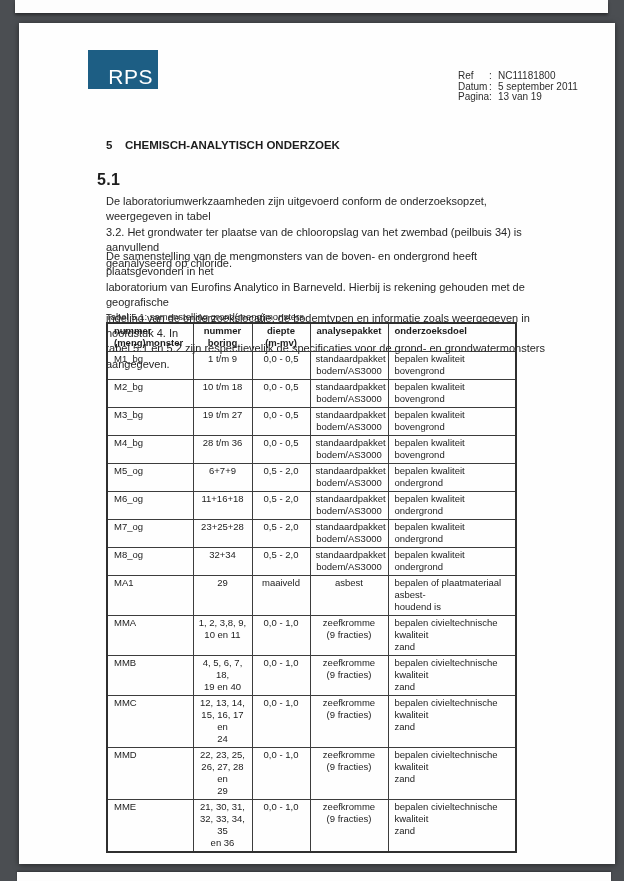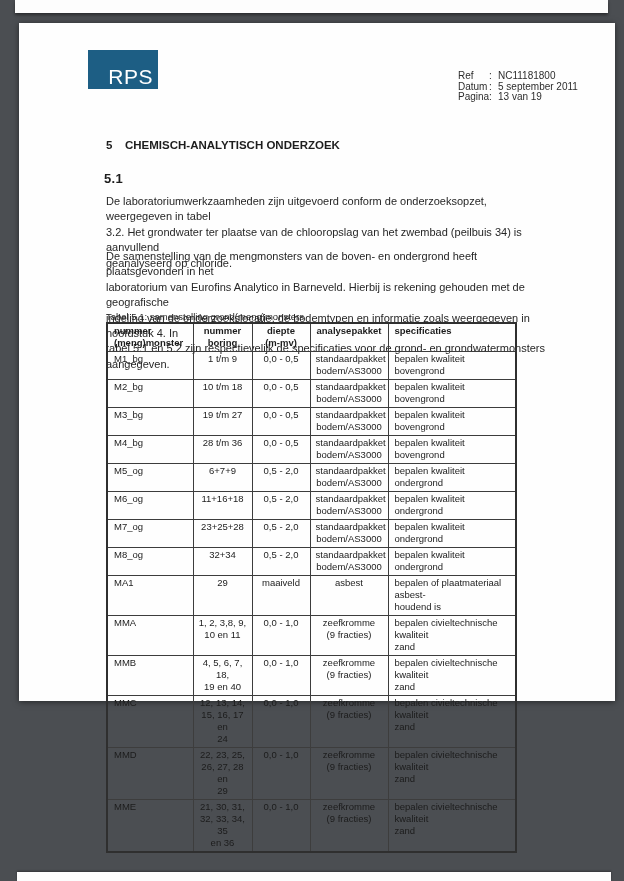--- a/index.html
+++ b/index.html
@@ -16,21 +16,21 @@
     position: absolute; left: 15px; top: 0; width: 593px; height: 13px;
     background: #fdfdfd;
     box-shadow: 0 2px 3px rgba(0,0,0,0.45);
   }
   .page-strip-next {
     position: absolute; left: 17px; top: 872px; width: 594px; height: 9px;
     background: #fdfdfd;
     box-shadow: 0 -1px 2px rgba(0,0,0,0.35);
   }
   .page {
-    position: absolute; left: 19px; top: 23px; width: 596px; height: 678px;
+    position: absolute; left: 19px; top: 23px; width: 596px; height: 841px;
     background: #fefefe;
     box-shadow: 0 1px 6px rgba(0,0,0,0.5);
   }
   .logo {
     position: absolute; left: 69px; top: 27px; width: 70px; height: 39px;
     display: flex; align-items: flex-end; justify-content: flex-end;
     padding: 0 5px 1px 0;
   }
   .logo-text {
     color: #ffffff;
@@ -46,22 +46,22 @@
   .meta-row { display: flex; }
   .meta-label { width: 31px; }
   .meta-sep { width: 9px; }
   .heading1 {
     position: absolute; left: 87px; top: 116px;
     font-size: 11.5px; font-weight: bold; color: #1d1d1d;
     display: flex;
   }
   .heading1 .sec-num { width: 19px; }
   .heading2 {
-    position: absolute; left: 85px; top: 148px;
-    font-size: 13px; font-weight: bold; color: #1d1d1d;
+    position: absolute; left: 78px; top: 148px;
+    font-size: 16px; font-weight: bold; color: #1d1d1d;
     display: flex;
     letter-spacing: 0.3px;
   }
   .heading2 .sec-num { width: 30px; }
   .para {
     position: absolute; left: 87px; width: 442px;
     margin: 0;
     font-size: 11px; line-height: 15.4px; color: #262626;
     white-space: pre-line;
   }
@@ -154,21 +154,21 @@
     </colgroup>
     <thead>
       <tr>
           <th class="c0">nummer
 (meng)monster</th>
           <th class="c1">nummer
 boring</th>
           <th class="c2">diepte
 (m-mv)</th>
           <th class="c3">analysepakket</th>
-          <th class="c4">specificaties</th>
+          <th class="c4">onderzoeksdoel</th>
         </tr>
     </thead>
     <tbody>
         <tr>
           <td class="c0">M1_bg</td>
           <td class="c1">1 t/m 9</td>
           <td class="c2">0,0 - 0,5</td>
           <td class="c3">standaardpakket
 bodem/AS3000</td>
           <td class="c4">bepalen kwaliteit bovengrond</td>

